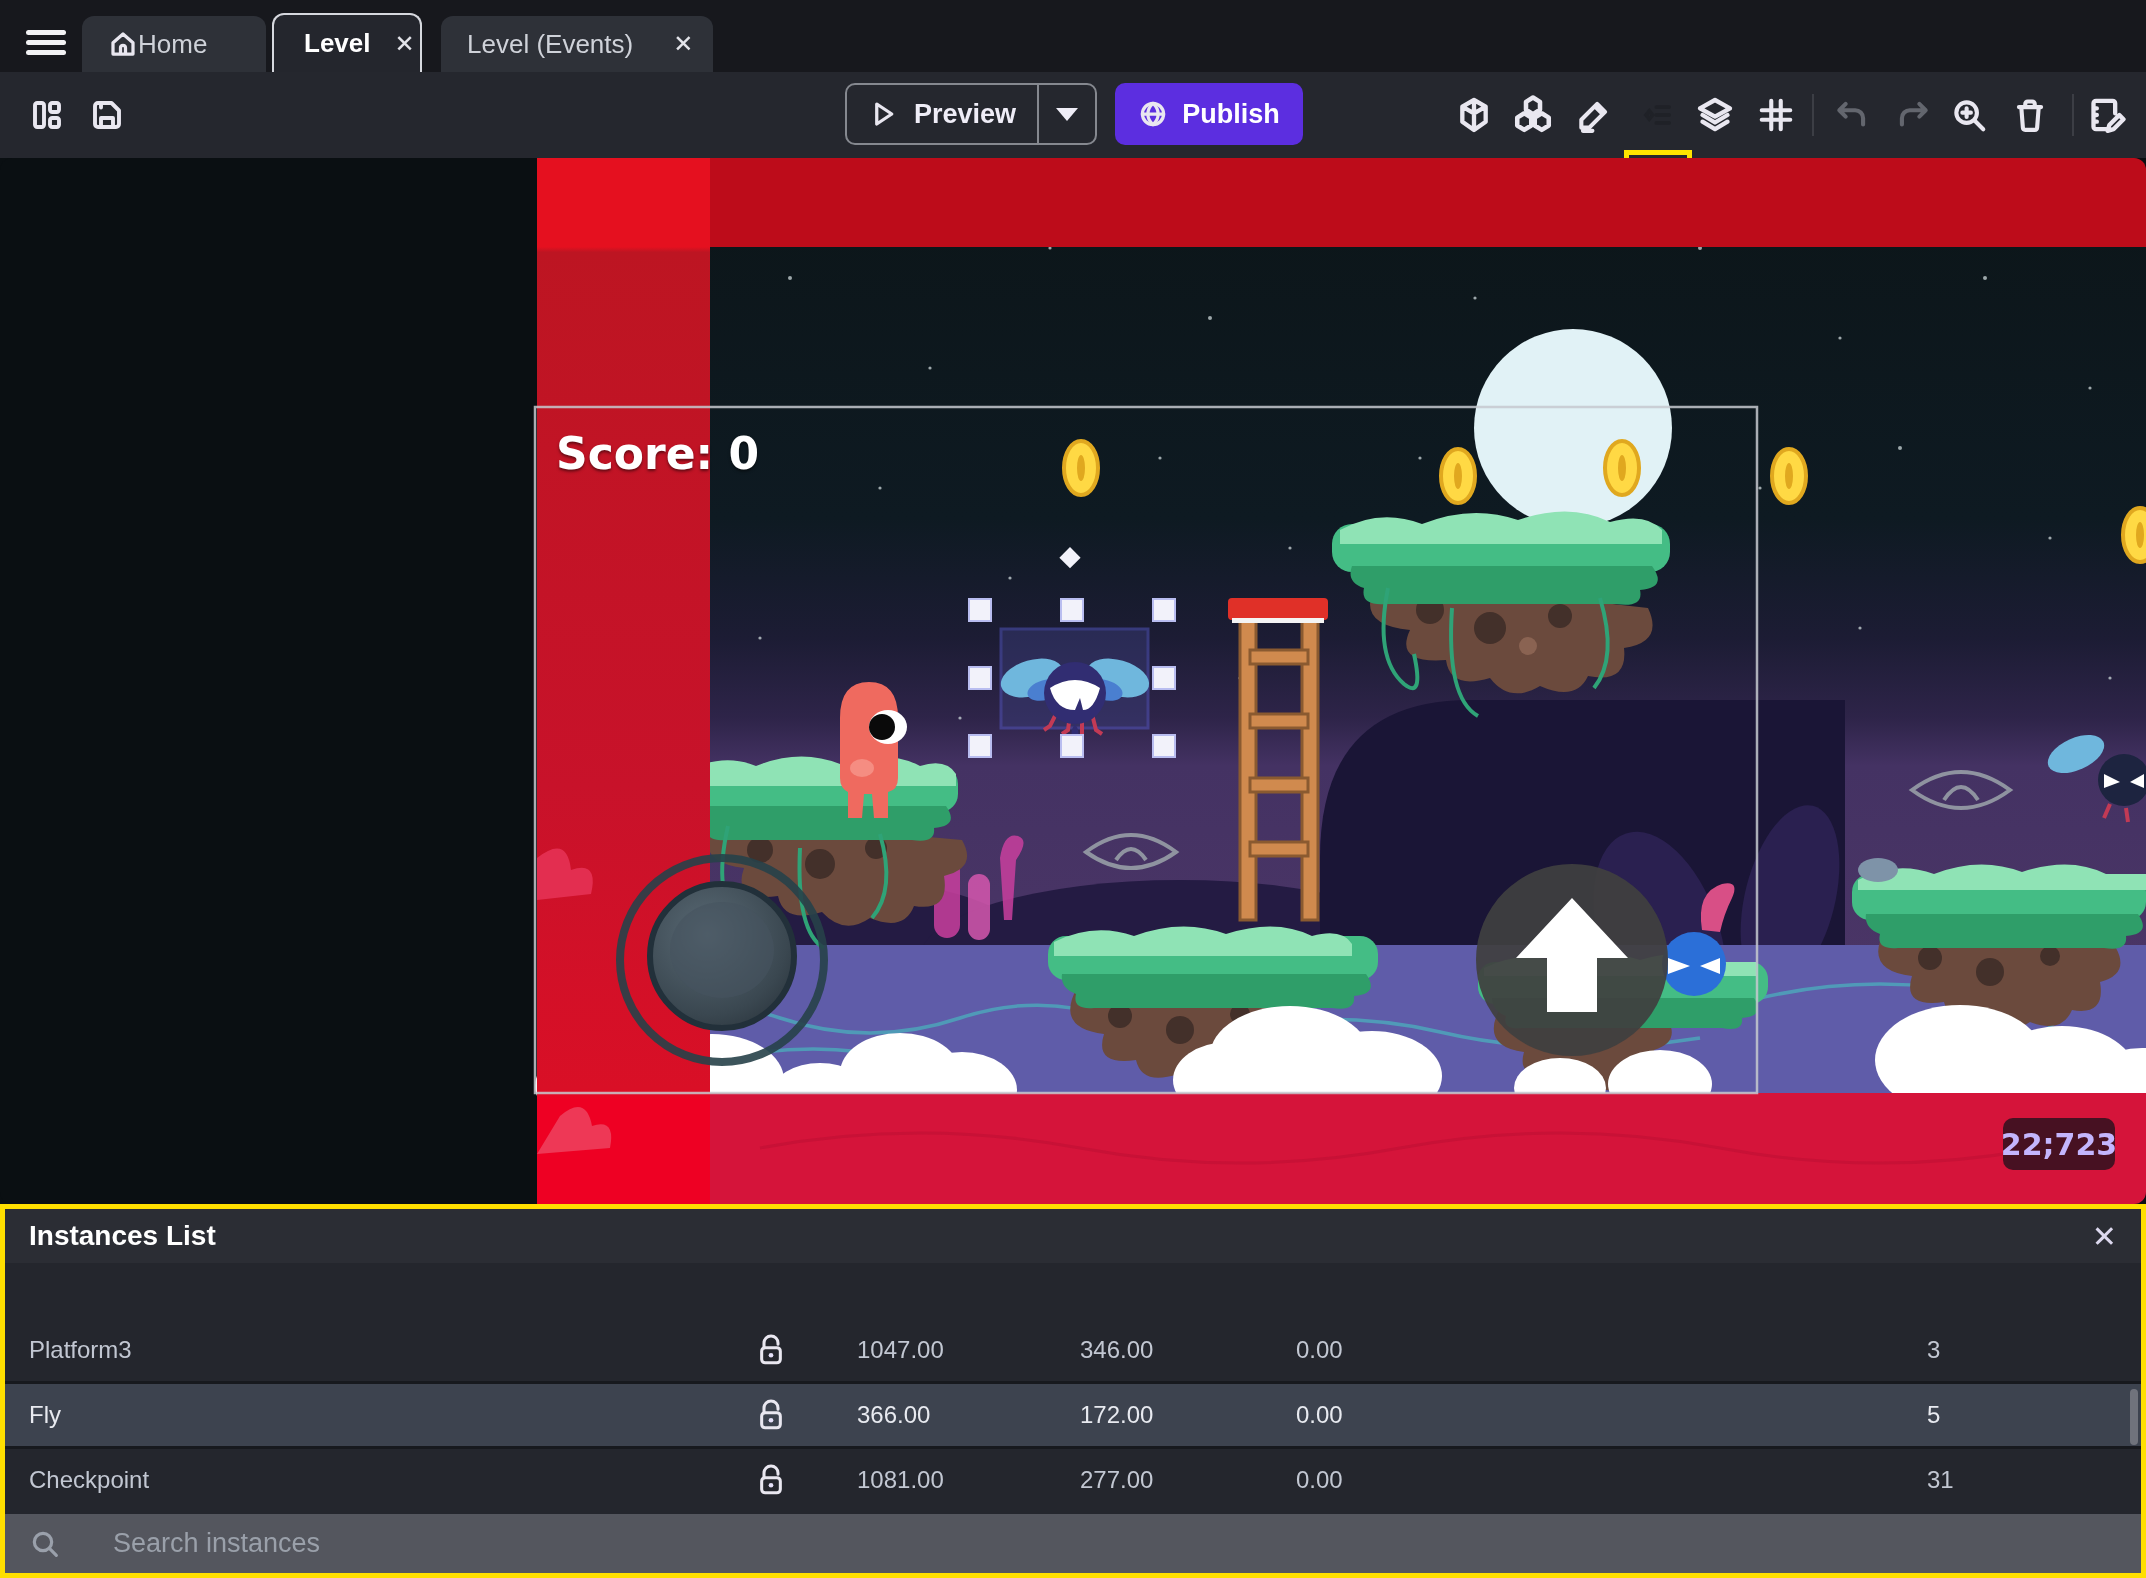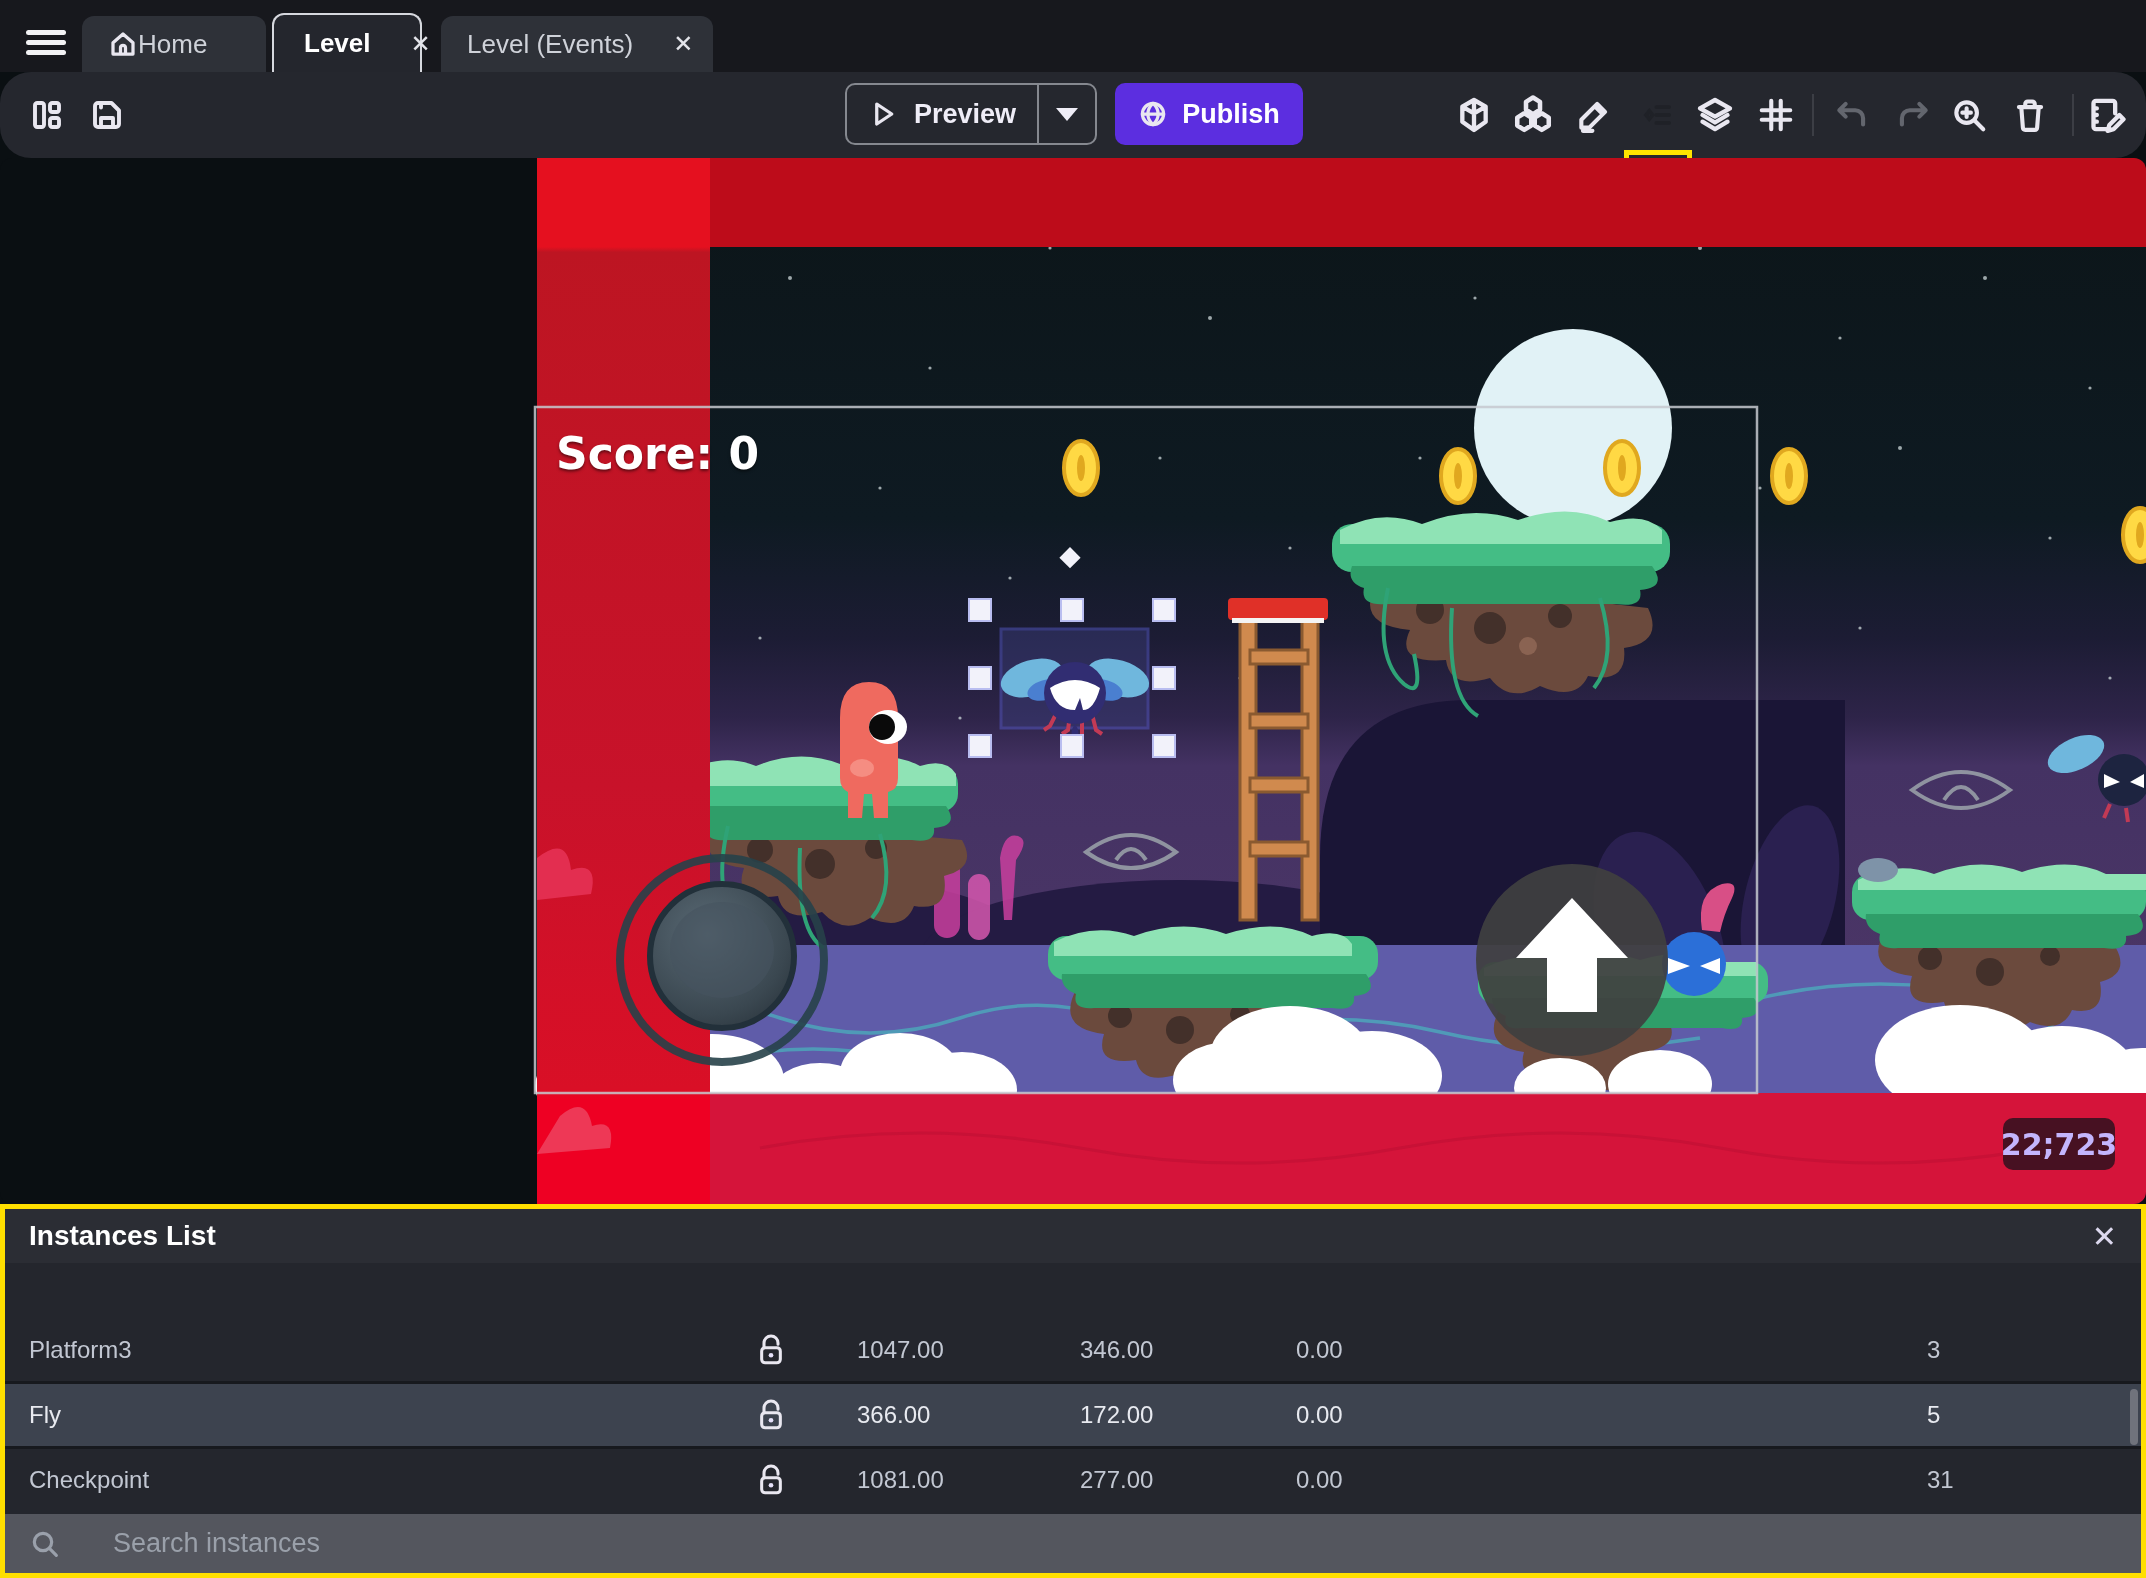--- a/index.html
+++ b/index.html
@@ -7,26 +7,26 @@
   .app{position:relative;width:2146px;height:1578px;overflow:hidden;background:#0a0f12;}
 
   
   .tabbar{position:absolute;left:0;top:0;width:2146px;height:72px;background:#17181d;}
   .hamburger{position:absolute;left:26px;top:30px;width:40px;height:26px;cursor:pointer;}
   .hamburger span{display:block;height:5px;border-radius:3px;background:#f2f2f4;margin-bottom:5px;}
   .tab{position:absolute;top:16px;height:56px;border-radius:12px 12px 0 0;display:flex;align-items:center;
        color:#cfd2d9;font-size:26px;}
   .tab-home{left:82px;width:184px;background:#2e3138;padding-left:26px;}
   .tab-active{left:272px;width:150px;background:#24262d;border:2px solid #d6d8de;border-bottom:none;
-              color:#fff;font-weight:bold;padding-left:30px;gap:40px;top:13px;height:59px;}
+              color:#fff;font-weight:bold;padding-left:30px;gap:24px;top:13px;height:59px;}
   .tab-events{left:441px;width:272px;background:#2e3138;padding-left:26px;gap:40px;}
   .tab .x{font-size:24px;color:#e3e4ea;font-weight:normal;cursor:pointer;}
 
   
-  .toolbar{position:absolute;left:0;top:72px;width:2146px;height:86px;background:#25272e;border-radius:31px;}
+  .toolbar{position:absolute;left:0;top:72px;width:2146px;height:86px;background:#25272e;}
   .tbicon{position:absolute;top:50%;transform:translate(-50%,-50%);display:flex;align-items:center;justify-content:center;cursor:pointer;}
   .btn-preview{position:absolute;left:845px;top:11px;width:252px;height:62px;border:2px solid #85888f;border-radius:10px;
       display:flex;align-items:center;color:#efedf7;font-size:27px;font-weight:bold;cursor:pointer;background:transparent;}
   .btn-preview .cap{width:190px;display:flex;align-items:center;justify-content:center;gap:16px;height:100%;}
   .btn-preview .split{width:2px;height:100%;background:#85888f;}
   .btn-preview .caret{flex:1;display:flex;align-items:center;justify-content:center;}
   .caret-shape{width:0;height:0;border-left:11px solid transparent;border-right:11px solid transparent;border-top:13px solid #efedf7;}
   .btn-publish{position:absolute;left:1115px;top:11px;width:188px;height:62px;background:#5c2ee0;border:none;border-radius:10px;
       display:flex;align-items:center;justify-content:center;gap:14px;color:#fff;font-size:27px;font-weight:bold;cursor:pointer;}
   .tb-sep{position:absolute;top:22px;width:2px;height:42px;background:#3c3e45;}

